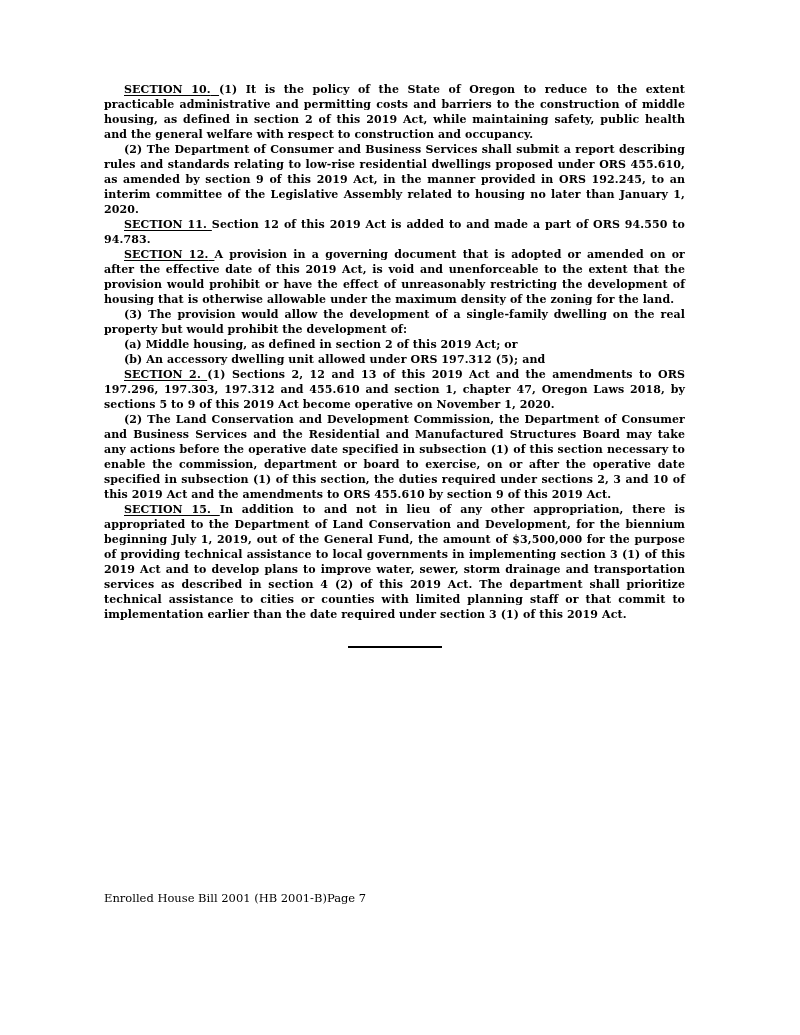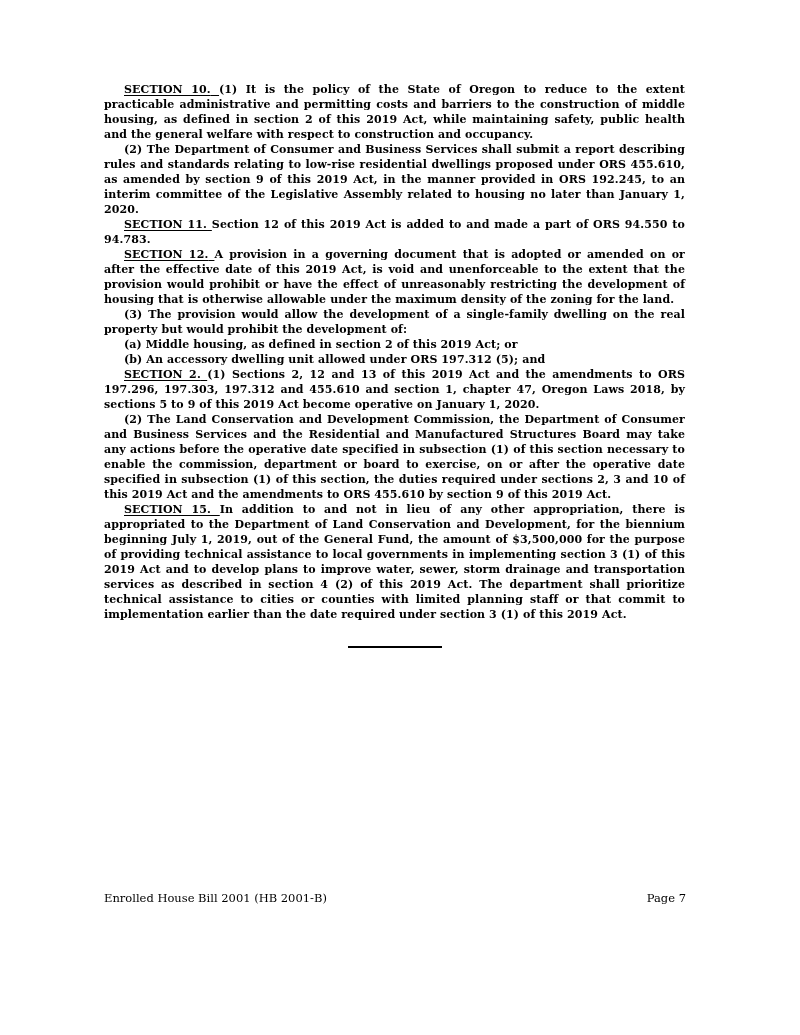--- a/index.html
+++ b/index.html
@@ -48,21 +48,21 @@
     height: 0;
     border-top: 2px solid #000000;
     margin: 24px auto 0 auto;
   }
   .footer {
     position: absolute;
     left: 104px;
     top: 891px;
     width: 582px;
     display: flex;
-    justify-content: space-between;
+    justify-content: flex-start;
     font-weight: normal;
     font-size: 11.5px;
     line-height: 14px;
   }
 </style>
 </head>
 <body>
 
 <div class="page">
 
@@ -77,21 +77,21 @@
     <p><span class="sec">SECTION 12.</span><span>A provision in a governing document that is adopted or amended on or after the effective date of this 2019 Act, is void and unenforceable to the extent that the provision would prohibit or have the effect of unreasonably restricting the development of housing that is otherwise allowable under the maximum density of the zoning for the land.</span></p>
 
 
     <p><span>(3) The provision would allow the development of a single-family dwelling on the real property but would prohibit the development of:</span></p>
 
     <p><span>(a) Middle housing, as defined in section 2 of this 2019 Act; or</span></p>
 
     <p><span>(b) An accessory dwelling unit allowed under ORS 197.312 (5); and</span></p>
 
 
-    <p><span class="sec">SECTION 2.</span><span>(1) Sections 2, 12 and 13 of this 2019 Act and the amendments to ORS 197.296, 197.303, 197.312 and 455.610 and section 1, chapter 47, Oregon Laws 2018, by sections 5 to 9 of this 2019 Act become operative on January 1, 2020.</span></p>
+    <p><span class="sec">SECTION 2.</span><span>(1) Sections 2, 12 and 13 of this 2019 Act and the amendments to ORS 197.296, 197.303, 197.312 and 455.610 and section 1, chapter 47, Oregon Laws 2018, by sections 5 to 9 of this 2019 Act become operative on November 1, 2020.</span></p>
 
     <p><span>(2) The Land Conservation and Development Commission, the Department of Consumer and Business Services and the Residential and Manufactured Structures Board may take any actions before the operative date specified in subsection (1) of this section necessary to enable the commission, department or board to exercise, on or after the operative date specified in subsection (1) of this section, the duties required under sections 2, 3 and 10 of this 2019 Act and the amendments to ORS 455.610 by section 9 of this 2019 Act.</span></p>
 
     <p><span class="sec">SECTION 15.</span><span>In addition to and not in lieu of any other appropriation, there is appropriated to the Department of Land Conservation and Development, for the biennium beginning July 1, 2019, out of the General Fund, the amount of $3,500,000 for the purpose of providing technical assistance to local governments in implementing section 3 (1) of this 2019 Act and to develop plans to improve water, sewer, storm drainage and transportation services as described in section 4 (2) of this 2019 Act. The department shall prioritize technical assistance to cities or counties with limited planning staff or that commit to implementation earlier than the date required under section 3 (1) of this 2019 Act.</span></p>
 
 
     <div class="divider"></div>
 
   </div>
 

